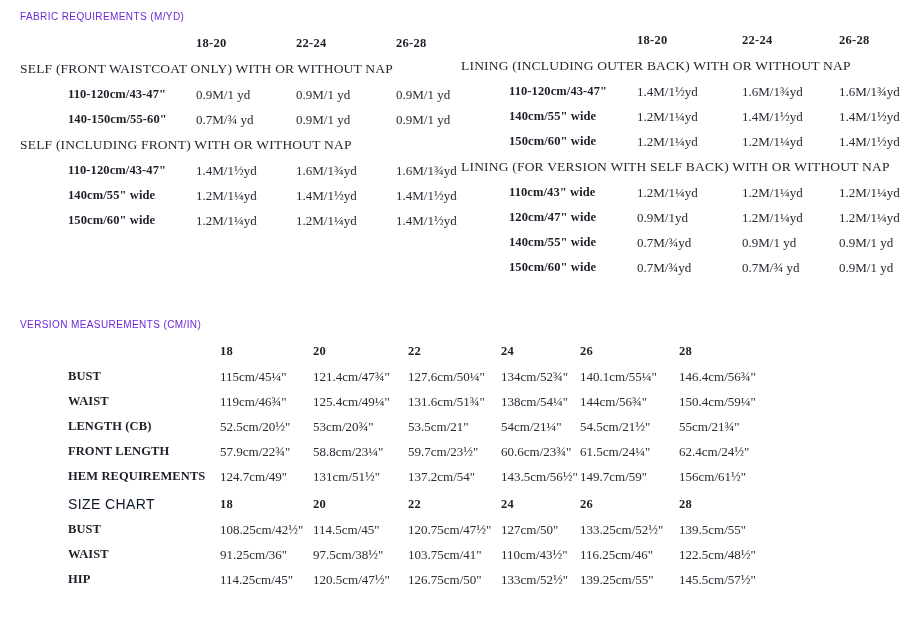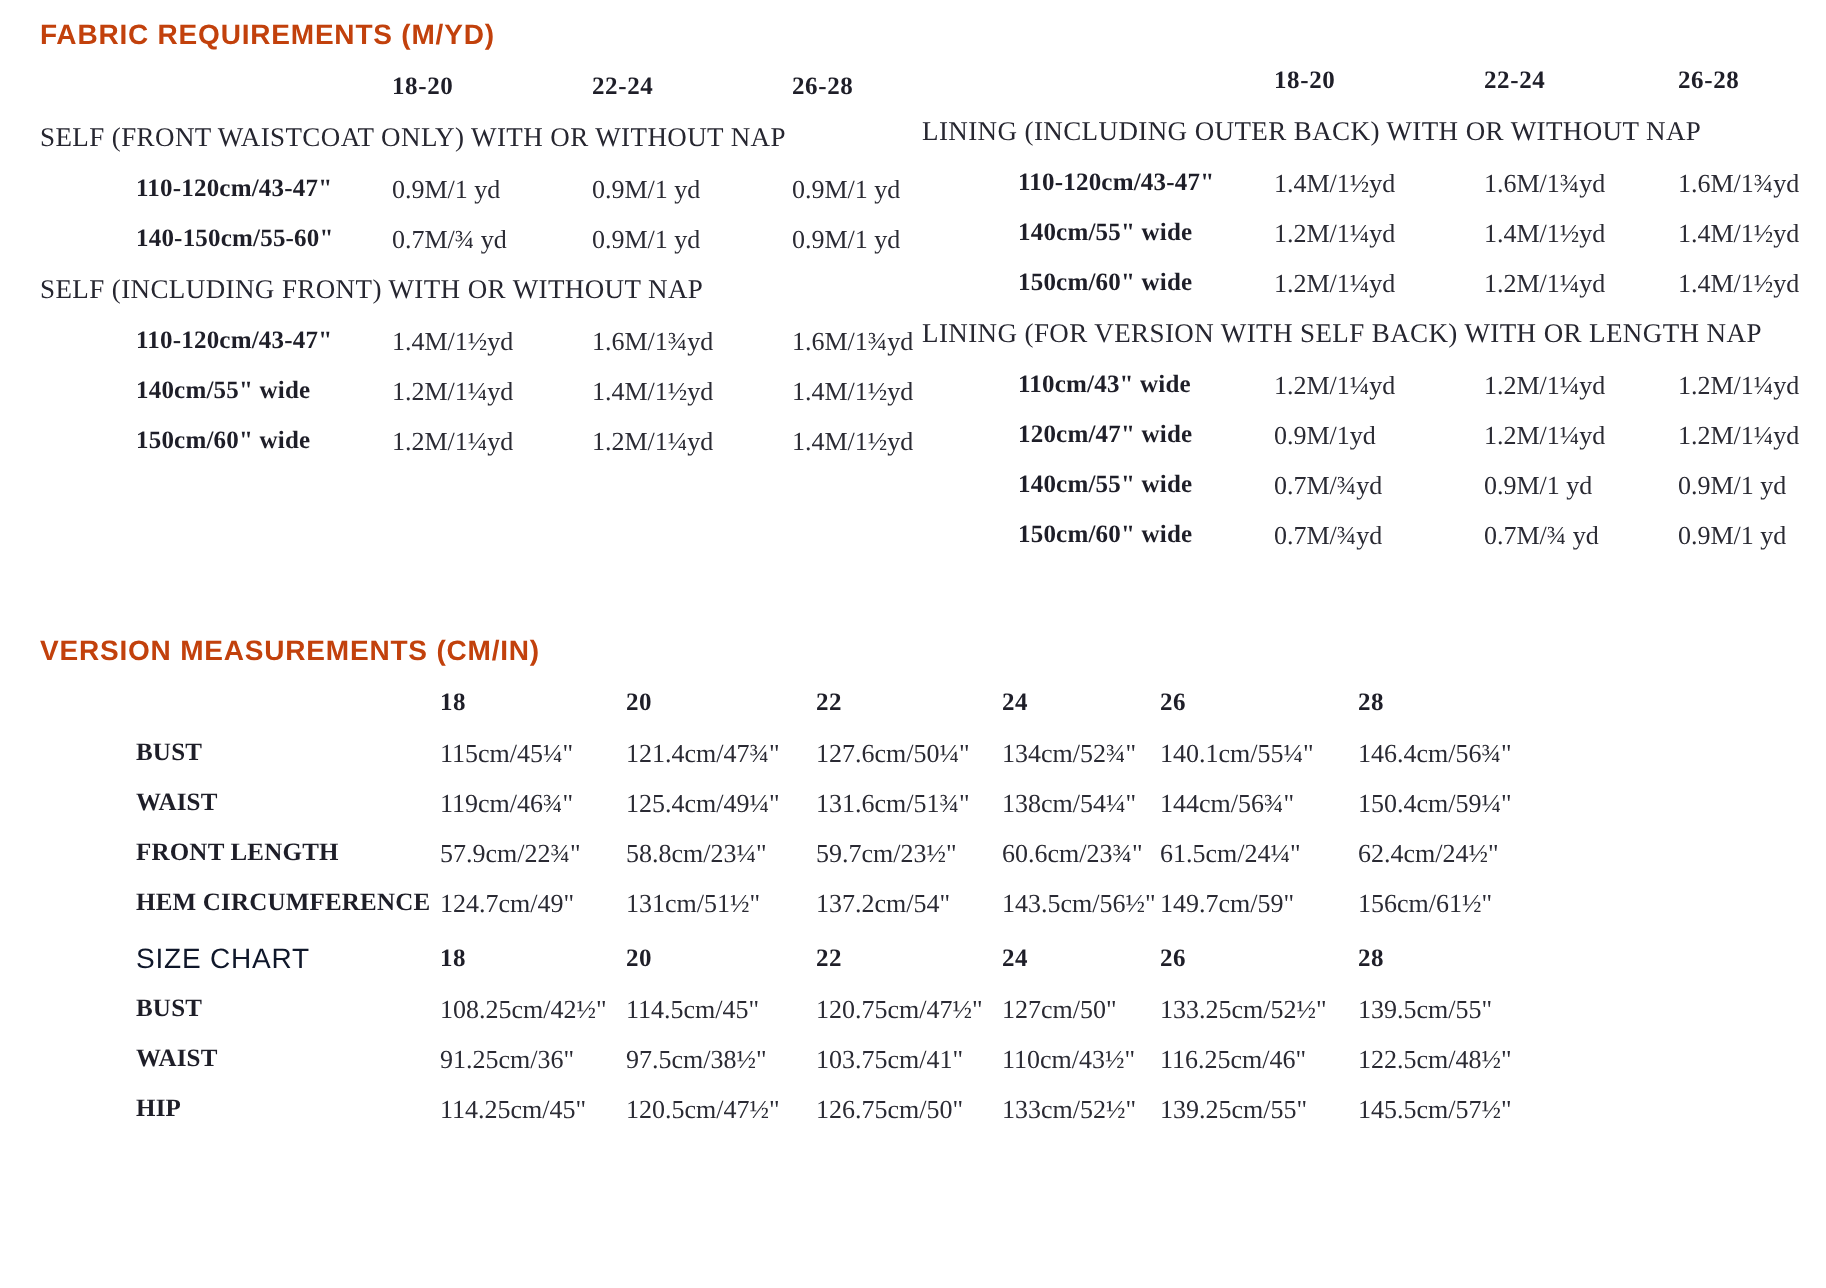--- a/index.html
+++ b/index.html
@@ -6,24 +6,24 @@
   body {
     width:913px; height:644px;
     background:#ffffff;
     position:relative;
     overflow:hidden;
     font-family:"Liberation Serif", serif;
     color:#2a2a33;
   }
   .sans-title {
     font-family:"Liberation Sans", sans-serif;
-    font-weight:700;
-    font-size:14px;
+    font-weight:400;
+    font-size:10px;
     letter-spacing:0.4px;
-    color:#c2410c;
+    color:#6d28d9;
     margin:0 0 5px 0;
     line-height:18px;
     white-space:nowrap;
   }
   .block { position:absolute; }
   #fabric-left  { left:20px;  top:8px;   width:440px; }
   #fabric-right { left:461px; top:28px;  width:452px; }
   #finished     { left:20px;  top:316px; width:893px; }
 
   .grid { display:grid; align-items:center; height:25px;margin-left:48px; }
@@ -124,21 +124,21 @@
     <span class="val">1.4M/1½yd</span>
     <span class="val">1.4M/1½yd</span>
   </div>
   <div class="grid gr">
     <span class="rowlbl">150cm/60" wide</span>
     <span class="val">1.2M/1¼yd</span>
     <span class="val">1.2M/1¼yd</span>
     <span class="val">1.4M/1½yd</span>
   </div>
 
-  <div class="sechead">LINING (FOR VERSION WITH SELF BACK) WITH OR LENGTH NAP</div>
+  <div class="sechead">LINING (FOR VERSION WITH SELF BACK) WITH OR WITHOUT NAP</div>
 
   <div class="grid gr">
     <span class="rowlbl">110cm/43" wide</span>
     <span class="val">1.2M/1¼yd</span>
     <span class="val">1.2M/1¼yd</span>
     <span class="val">1.2M/1¼yd</span>
   </div>
   <div class="grid gr">
     <span class="rowlbl">120cm/47" wide</span>
     <span class="val">0.9M/1yd</span>
@@ -184,30 +184,39 @@
   <div class="grid gf">
     <span class="rowlbl">WAIST</span>
     <span class="val">119cm/46¾"</span>
     <span class="val">125.4cm/49¼"</span>
     <span class="val">131.6cm/51¾"</span>
     <span class="val">138cm/54¼"</span>
     <span class="val">144cm/56¾"</span>
     <span class="val">150.4cm/59¼"</span>
   </div>
   <div class="grid gf">
+    <span class="rowlbl">LENGTH (CB)</span>
+    <span class="val">52.5cm/20½"</span>
+    <span class="val">53cm/20¾"</span>
+    <span class="val">53.5cm/21"</span>
+    <span class="val">54cm/21¼"</span>
+    <span class="val">54.5cm/21½"</span>
+    <span class="val">55cm/21¾"</span>
+  </div>
+  <div class="grid gf">
     <span class="rowlbl">FRONT LENGTH</span>
     <span class="val">57.9cm/22¾"</span>
     <span class="val">58.8cm/23¼"</span>
     <span class="val">59.7cm/23½"</span>
     <span class="val">60.6cm/23¾"</span>
     <span class="val">61.5cm/24¼"</span>
     <span class="val">62.4cm/24½"</span>
   </div>
   <div class="grid gf">
-    <span class="rowlbl">HEM CIRCUMFERENCE</span>
+    <span class="rowlbl">HEM REQUIREMENTS</span>
     <span class="val">124.7cm/49"</span>
     <span class="val">131cm/51½"</span>
     <span class="val">137.2cm/54"</span>
     <span class="val">143.5cm/56½"</span>
     <span class="val">149.7cm/59"</span>
     <span class="val">156cm/61½"</span>
   </div>
 
   <div class="grid gf sc-row">
     <span class="sc-title">SIZE CHART</span>

